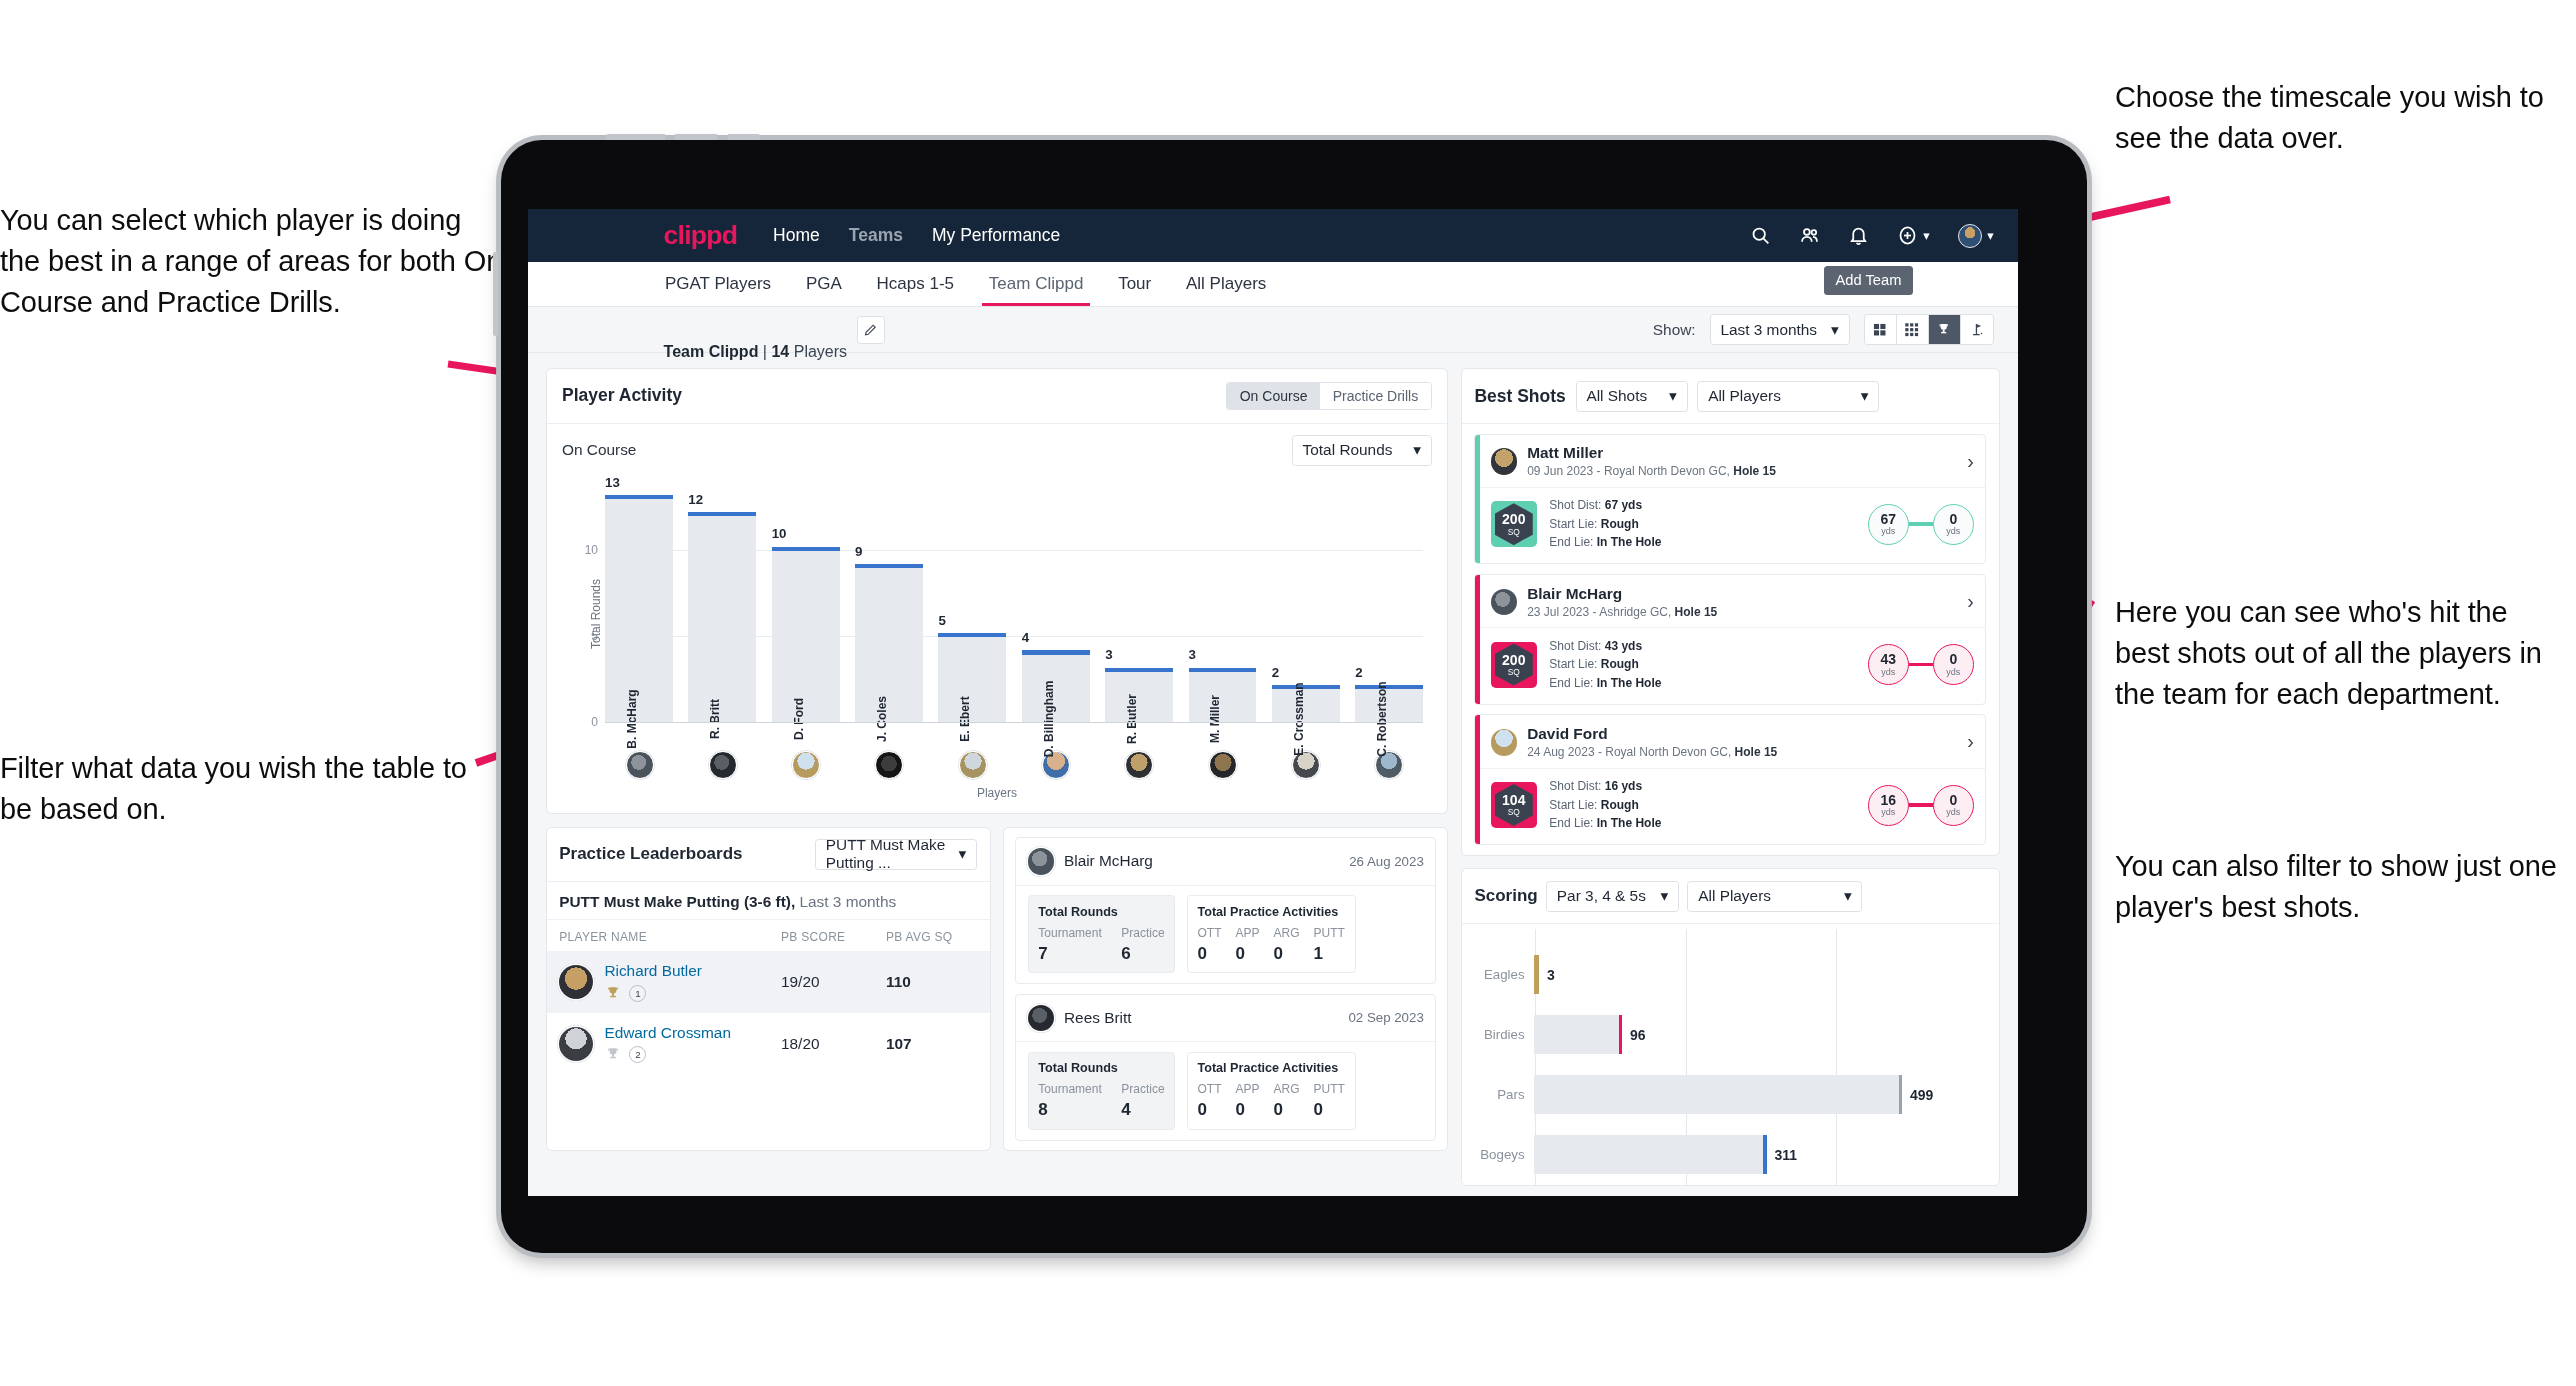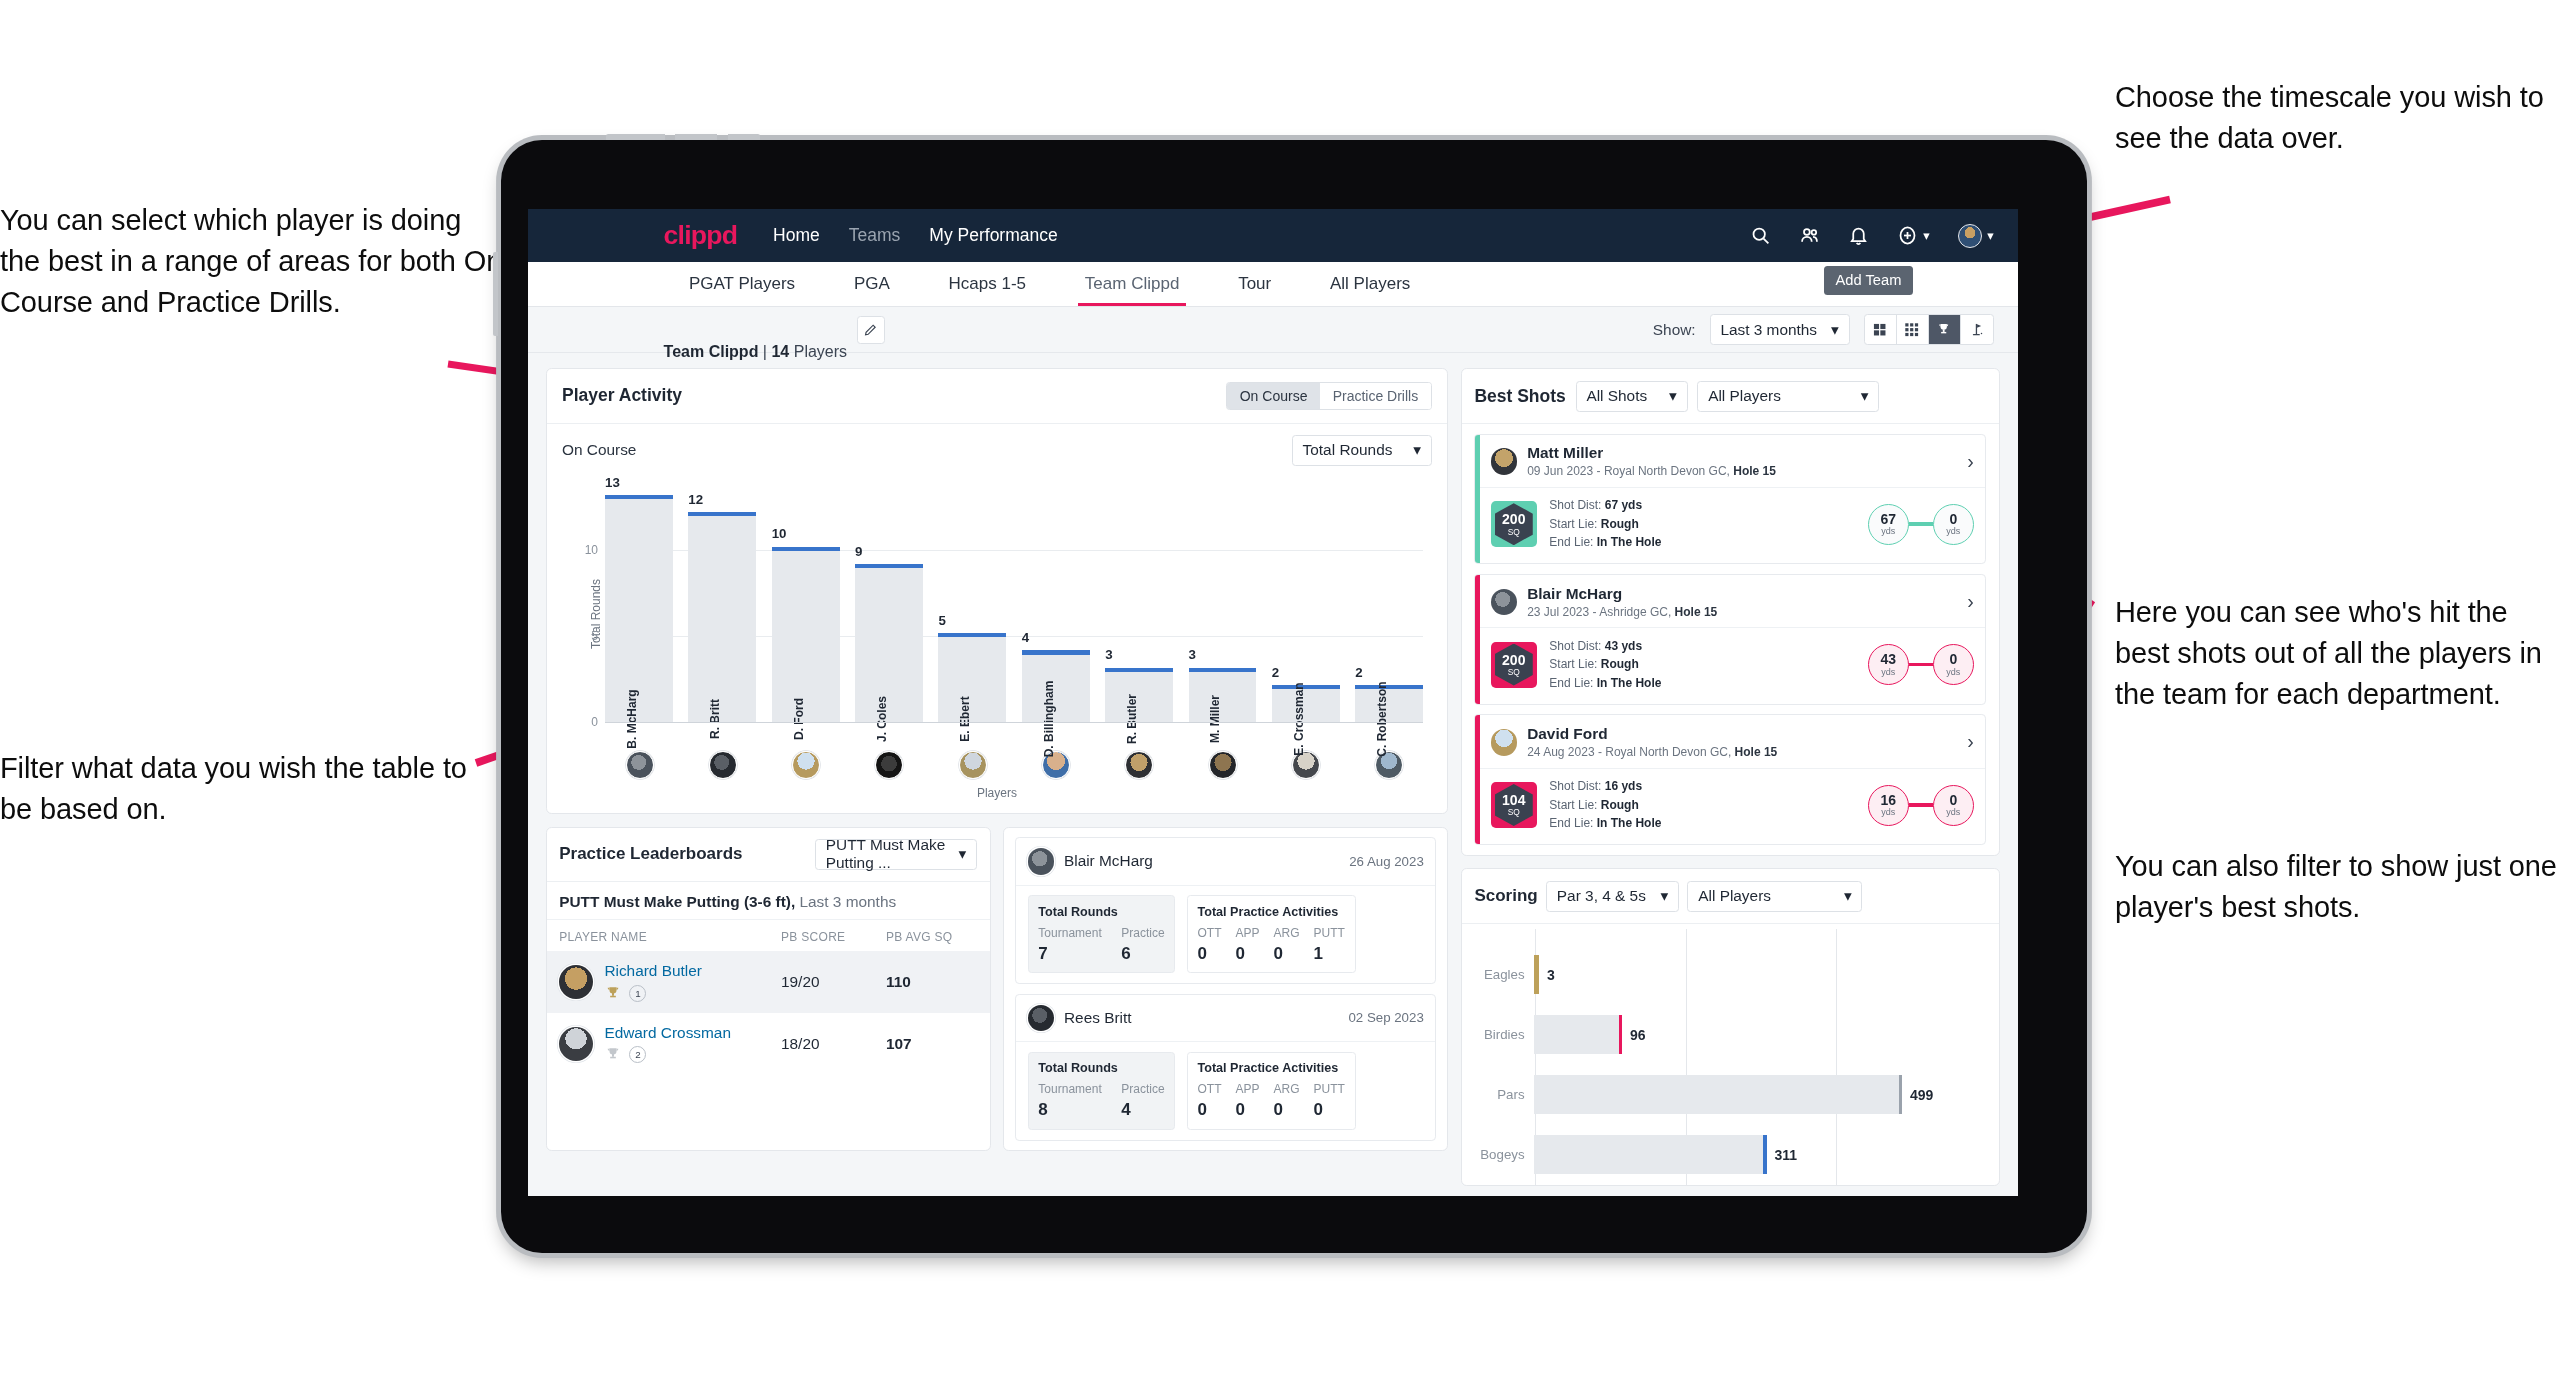--- a/index.html
+++ b/index.html
@@ -53,38 +53,38 @@
   }
 
   
   .topbar {
     height: 53px; background: #16263a; display:flex; align-items:center;
     padding: 0 24px 0 136px; gap: 0;
   }
   .brand { color:#e8175d; font-size: 26.6px; font-weight: 700; letter-spacing:-0.8px; font-family:"Liberation Sans",sans-serif; }
   .topnav { display:flex; align-items:center; gap: 29px; margin-left: 36px; }
   .topnav a { color:#ffffff; font-size: 17.5px; text-decoration:none; }
-  .topnav a.dim { color:#9aa4b0; }
+  .topnav a.dim { color:#9aa4b0;font-weight:bold; }
   .topright { margin-left:auto; display:flex; align-items:center; gap: 28px; }
   .ic { width: 21px; height: 21px; display:block; }
   .ic svg { width:100%; height:100%; display:block; }
   .avatar-nav {
     width: 24px; height: 24px; border-radius:50%;
     background: radial-gradient(circle at 50% 35%, #c9a063 0 30%, #2f4f74 30% 100%);
     border: 1.4px solid #e8eaee;
   }
   .caret { color:#fff; font-size: 12.6px; }
 
   
   .tabstrip {
     height: 45px; background:#fff; display:flex; align-items:center;
     padding-left: 136px; gap: 32px; position:relative;
     border-bottom: 0.7px solid #e3e6ea;
   }
-  .tab { font-size: 17px; color:#2b3440; position:relative; padding: 11.2px 1.4px; white-space:nowrap;margin-left:24px; }
+  .tab { font-size: 17px; color:#2b3440; position:relative; padding: 11.2px 1.4px; white-space:nowrap; }
   .tab.active { color:#5a6472; }
   .tab.active::after {
     content:""; position:absolute; left:-5.6px; right:-5.6px; bottom:-0.7px; height:2.8px; background:#e8175d;
   }
   .addteam-tip {
     position:absolute; right: 105px; top: 4.2px;
     background:#5b6470; color:#fff; font-size:14.7px; padding: 6.3px 11.2px; border-radius:3.5px;
   }
 
   

